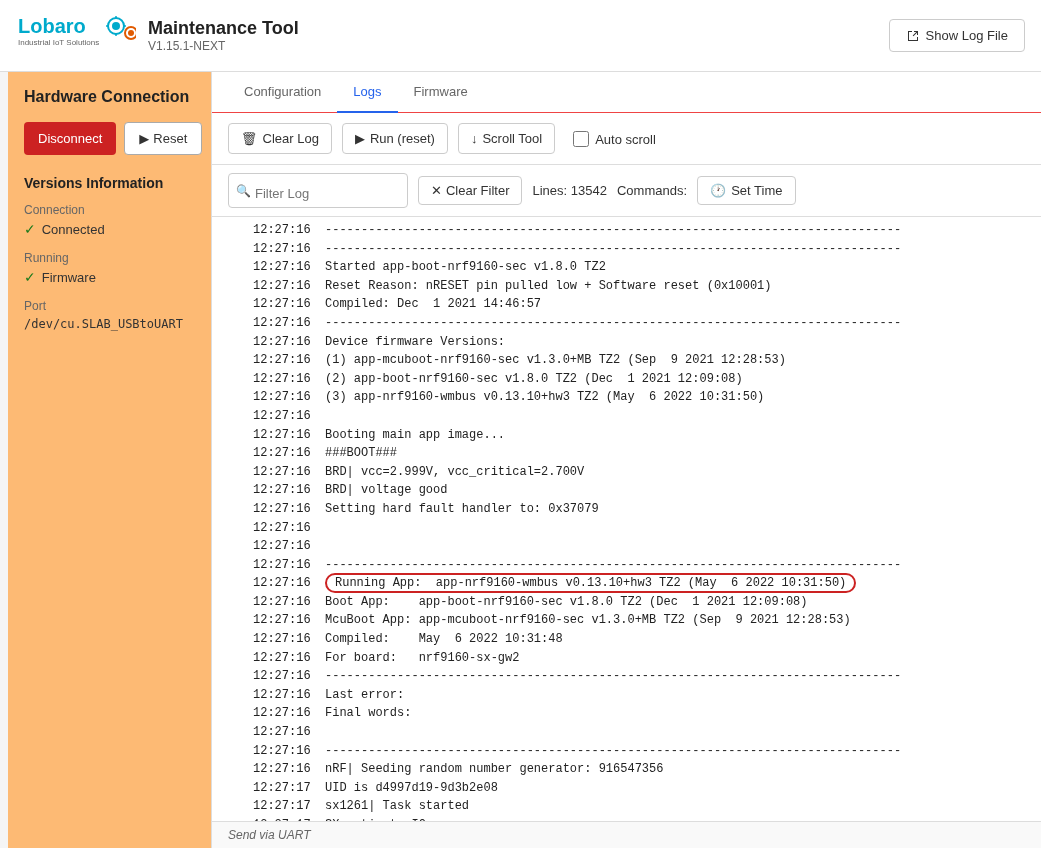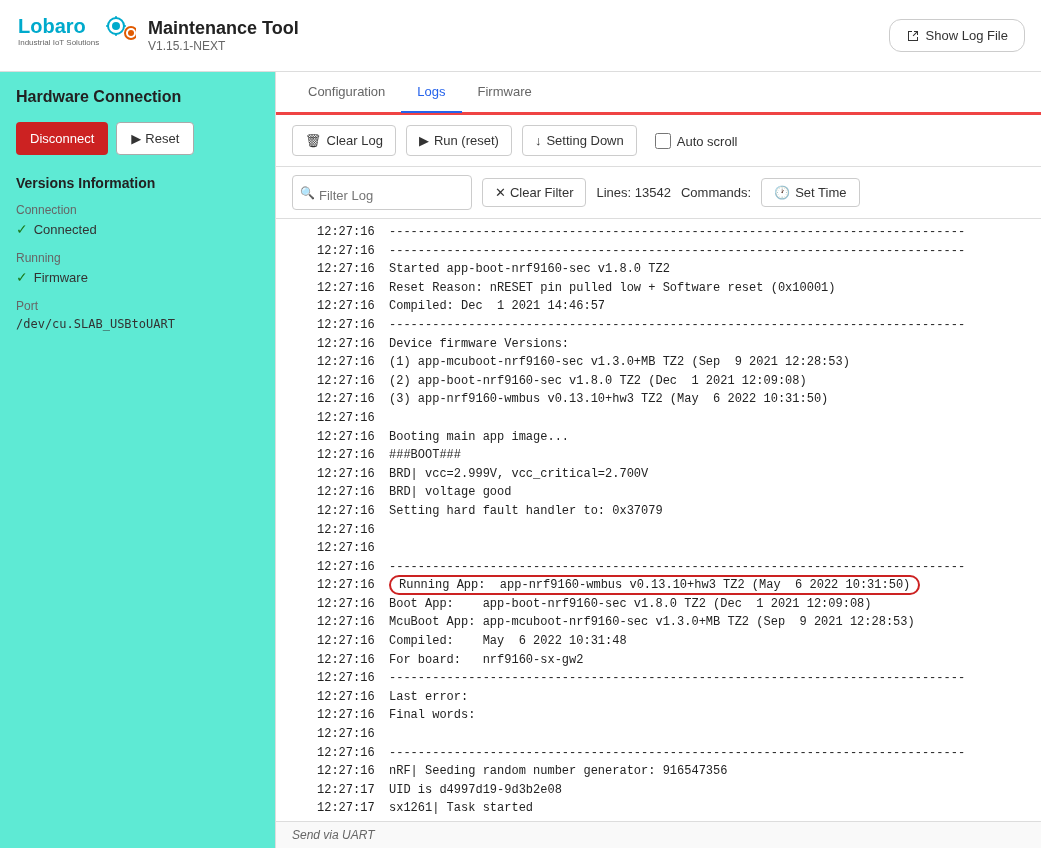--- a/index.html
+++ b/index.html
@@ -5,43 +5,43 @@
     * { box-sizing: border-box; margin: 0; padding: 0; }
     body { font-family: -apple-system, BlinkMacSystemFont, 'Segoe UI', sans-serif; font-size: 13px; background: #f5f5f5; color: #333; width: 1041px; height: 848px; overflow: hidden; }
     
     
     .header { display: flex; align-items: center; justify-content: space-between; padding: 8px 16px; background: #fff; border-bottom: 1px solid #ddd; height: 72px; }
     .logo-area { display: flex; align-items: center; gap: 12px; }
     .logo-svg { width: 120px; height: 50px; }
     .app-title { }
     .app-title h1 { font-size: 18px; font-weight: 600; color: #222; }
     .app-title .version { font-size: 12px; color: #666; }
-    .show-log-btn { display: flex; align-items: center; gap: 6px; padding: 8px 16px; background: #fff; border: 1px solid #ccc; border-radius: 12px; cursor: pointer; font-size: 13px; color: #333; }
+    .show-log-btn { display: flex; align-items: center; gap: 6px; padding: 8px 16px; background: #fff; border: 1px solid #ccc; border-radius: 4px; cursor: pointer; font-size: 13px; color: #333; }
 
     
     .main { display: flex; height: calc(848px - 72px); }
 
     
-    .sidebar { width: 276px; background: #5eead4; border-right: 1px solid #ddd; padding: 16px; flex-shrink: 0; }
+    .sidebar { width: 204px; background: #fdba74; border-right: 1px solid #ddd; padding: 16px; flex-shrink: 0; margin-left: 8px; }
     .sidebar h2 { font-size: 16px; font-weight: 600; margin-bottom: 16px; color: #222; }
     .sidebar-buttons { display: flex; gap: 8px; margin-bottom: 20px; }
     .disconnect-btn { background: #cc2222; color: #fff; border: none; border-radius: 4px; padding: 8px 14px; cursor: pointer; font-size: 13px; font-weight: 500; }
     .reset-btn { display: flex; align-items: center; gap: 4px; background: #fff; border: 1px solid #aaa; border-radius: 4px; padding: 8px 14px; cursor: pointer; font-size: 13px; color: #333; }
     .hw-info h3 { font-size: 14px; font-weight: 600; margin-bottom: 12px; color: #222; }
     .info-section { margin-bottom: 14px; }
     .info-label { font-size: 12px; color: #666; margin-bottom: 4px; }
     .info-value { display: flex; align-items: center; gap: 6px; font-size: 13px; color: #333; }
     .check-icon { color: #1a7a1a; font-size: 14px; }
     .port-value { font-size: 12px; color: #333; font-family: monospace; }
 
     
     .content { flex: 1; display: flex; flex-direction: column; background: #fff; }
 
     
-    .tabs { display: flex; border-bottom: 3px solid #ef4444; padding: 0 16px; background: #fff; text-align: right; }
+    .tabs { display: flex; border-bottom: 1px solid #ef4444; padding: 0 16px; background: #fff; text-align: right; }
     .tab { padding: 12px 16px; cursor: pointer; font-size: 13px; color: #666; border-bottom: 2px solid transparent; margin-bottom: -1px; }
     .tab.active { color: #2563eb; border-bottom: 2px solid #2563eb; font-weight: 500; }
 
     
     .log-toolbar { display: flex; align-items: center; gap: 10px; padding: 10px 16px; border-bottom: 1px solid #ddd; background: #fff; }
     .toolbar-btn { display: flex; align-items: center; gap: 5px; padding: 7px 12px; border: 1px solid #ccc; border-radius: 4px; cursor: pointer; font-size: 13px; background: #fff; color: #333; }
     .auto-scroll { display: flex; align-items: flex-end; gap: 6px; font-size: 13px; color: #333; margin-left: 8px; }
     .auto-scroll input[type="checkbox"] { width: 16px; height: 16px; }
 
     
@@ -154,21 +154,21 @@
       <button class="toolbar-btn">
         <span>🗑</span>
         <span>Clear Log</span>
       </button>
       <button class="toolbar-btn">
         <span>▶</span>
         <span>Run (reset)</span>
       </button>
       <button class="toolbar-btn">
         <span>↓</span>
-        <span>Setting Down</span>
+        <span>Scroll Tool</span>
       </button>
       <div class="auto-scroll">
         <input type="checkbox" style="">
         <span>Auto scroll</span>
       </div>
     </div>
 
     <div class="filter-bar">
       <div class="filter-input-wrap">
         <span class="filter-icon">🔍</span>

